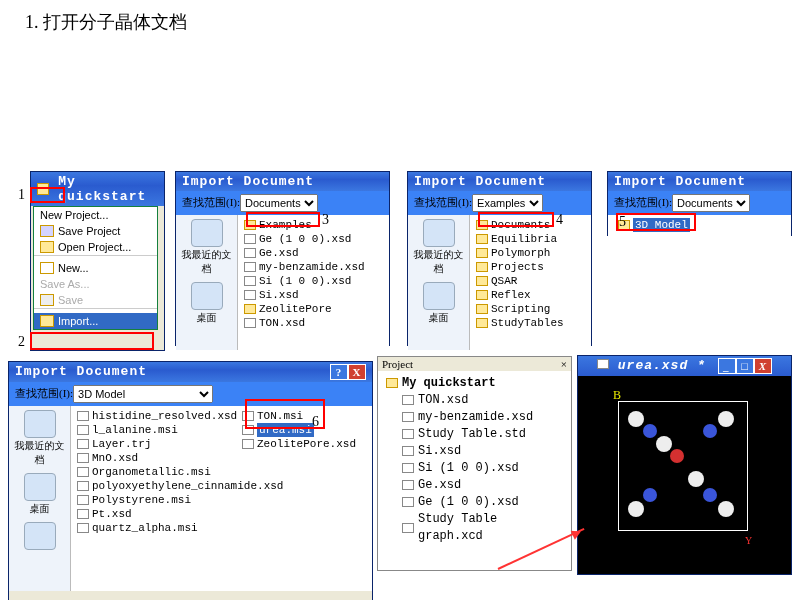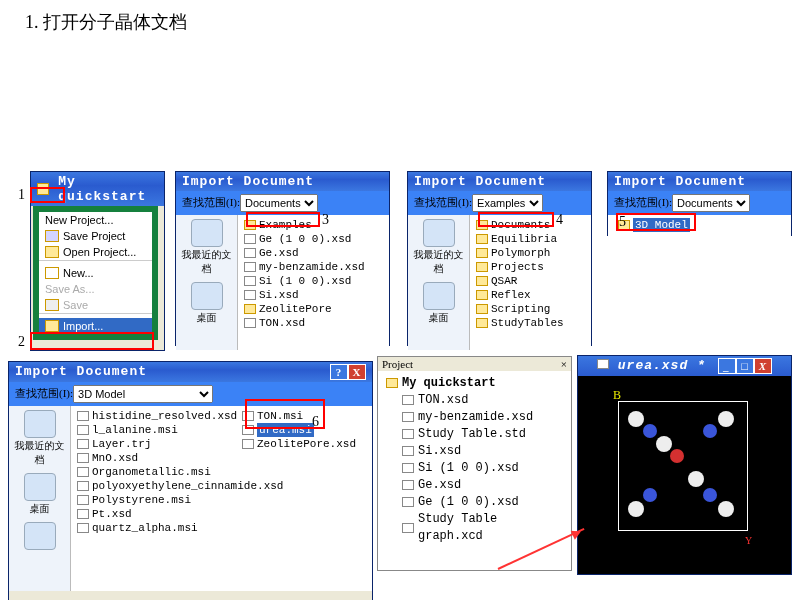--- a/index.html
+++ b/index.html
@@ -7,21 +7,21 @@
   .instructions { padding: 8px 20px 4px 25px; line-height: 1.6; }
   .instructions h3 { font-size: 18px; font-weight: normal; }
   .instructions ul { list-style: none; padding-left: 25px; }
   .instructions li::before { content: "* "; }
   .shots { position: relative; width: 800px; }
   
   .xp-win { position: absolute; border: 1px solid #0a246a; background: #ece9d8; font-family: Tahoma, sans-serif; font-size: 11px; }
   .xp-title { background: linear-gradient(to bottom, #3b77e0, #2a5bcf 40%, #3b77e0); color: #fff; font-weight: bold; padding: 2px 6px; font-size: 13px; font-family: "Courier New", monospace; letter-spacing: 1px; display:flex; align-items:center; }
   .menubar { background: #ece9d8; padding: 1px 2px; display:flex; gap:4px; }
   .menubar span { padding: 1px 4px; }
-  .file-menu { position:absolute; top:34px; left:2px; background:#fff; border:6px solid #15803d; width:125px; }
+  .file-menu { position:absolute; top:34px; left:2px; background:#fff; border:1px solid #15803d; width:125px; }
   .file-menu div { padding:2px 6px; display:flex; align-items:center; gap:4px; }
   .file-menu .sel { background:#316ac5; color:#fff; }
   .ico { width:14px; height:12px; display:inline-block; background:#ffe999; border:1px solid #cc9900; }
   .red-box { border:2px solid #ff0000; position:absolute; }
   .num-label { position:absolute; font-family:"Times New Roman"; font-size:14px; color:#000; }
   
   .lookrow { display:flex; align-items:center; padding:3px 6px; background:#3b82f6; font-family: "SimSun"; }
   .lookrow select { font-size:11px; height:18px; }
   .dlg-body { display:flex; background:#fff; }
   .places { width:62px; background:#eef3fa; border-right:1px solid #bbb; padding:4px 2px; text-align:center; font-size:10px; }

